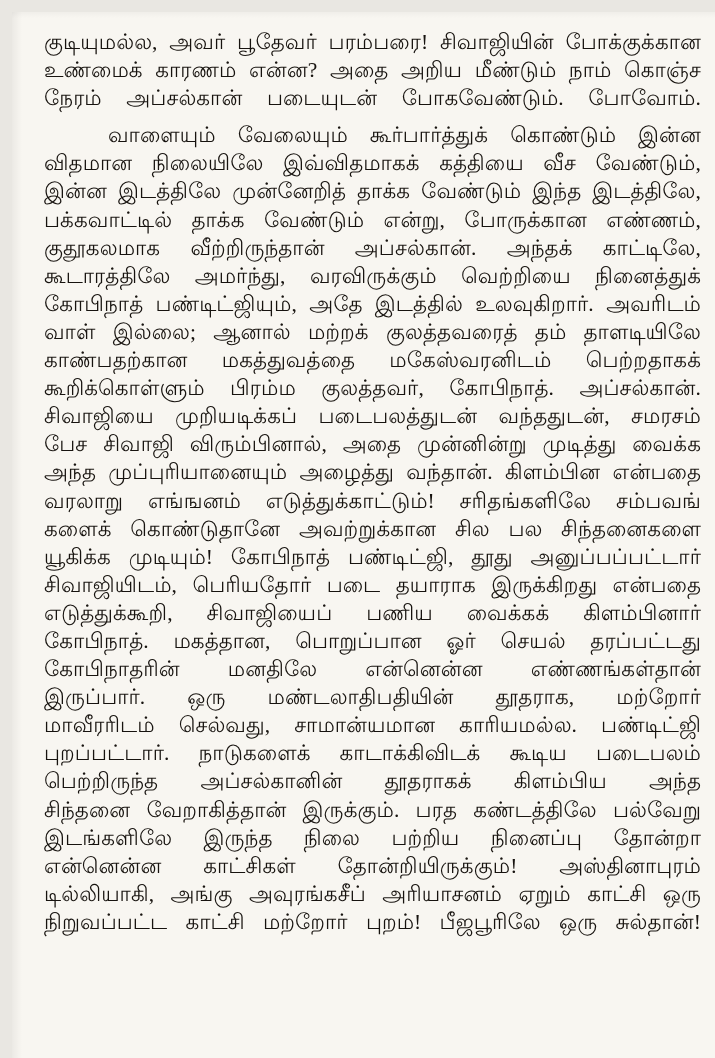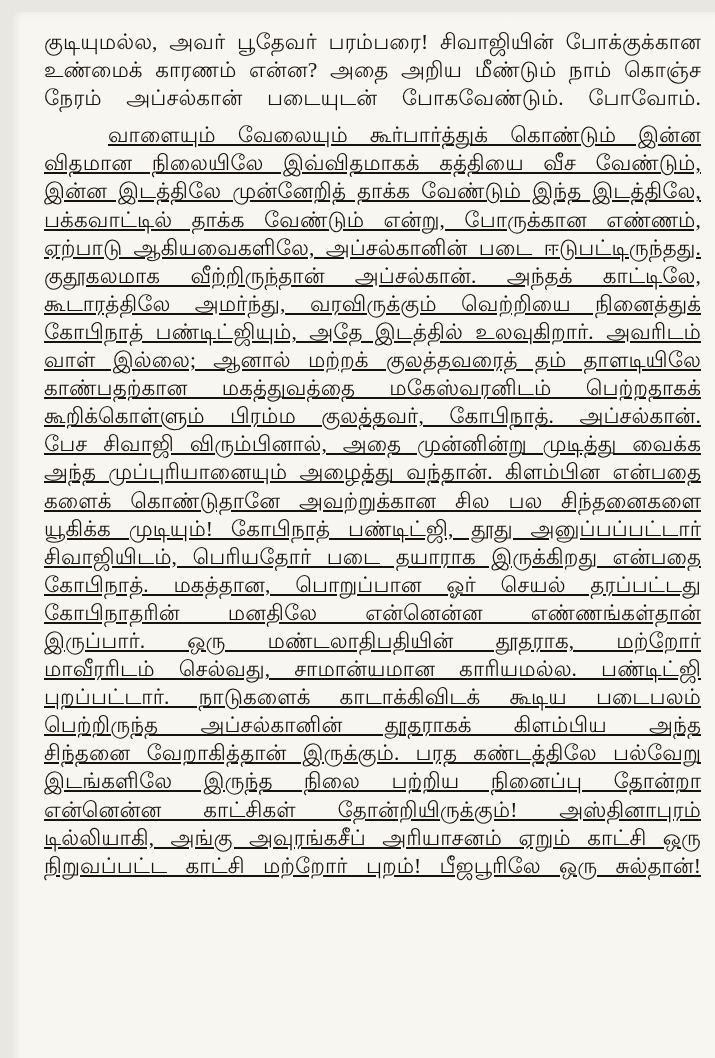--- a/index.html
+++ b/index.html
@@ -22,21 +22,20 @@
     background-image:
       linear-gradient(90deg, rgba(0,0,0,0.05) 0, rgba(0,0,0,0) 10px),
       linear-gradient(270deg, rgba(0,0,0,0.04) 0, rgba(0,0,0,0) 8px),
       linear-gradient(180deg, rgba(0,0,0,0.03) 0, rgba(0,0,0,0) 6px);
   }
   .para {
     margin: 0;
   }
   .para + .para {
     margin-top: 9px;
-    text-decoration: underline;
   }
   .line {
     font-size: 21.5px;
     line-height: 28.1px;
     text-align: justify;
     text-align-last: justify;
     -moz-text-align-last: justify;
     letter-spacing: 0.1px;
     word-spacing: 1px;
   }
@@ -52,32 +51,34 @@
       <div class="para">
         <div class="line">குடியுமல்ல, அவர் பூதேவர் பரம்பரை! சிவாஜியின் போக்குக்கான</div>
         <div class="line">உண்மைக் காரணம் என்ன? அதை அறிய மீண்டும் நாம் கொஞ்ச</div>
         <div class="line">நேரம் அப்சல்கான் படையுடன் போகவேண்டும். போவோம்.</div>
       </div>
       <div class="para">
         <div class="line indent">வாளையும் வேலையும் கூர்பார்த்துக் கொண்டும் இன்ன</div>
         <div class="line">விதமான நிலையிலே இவ்விதமாகக் கத்தியை வீச வேண்டும்,</div>
         <div class="line">இன்ன இடத்திலே முன்னேறித் தாக்க வேண்டும் இந்த இடத்திலே,</div>
         <div class="line">பக்கவாட்டில் தாக்க வேண்டும் என்று, போருக்கான எண்ணம்,</div>
-        <div class="line">ஏற்பாடு ஆகியவைகளிலே, அப்சல்கானின் படை ஈடுபட்டிருந்தது.</div>
         <div class="line">குதூகலமாக வீற்றிருந்தான் அப்சல்கான். அந்தக் காட்டிலே,</div>
         <div class="line">கூடாரத்திலே அமர்ந்து, வரவிருக்கும் வெற்றியை நினைத்துக்</div>
         <div class="line">கோபிநாத் பண்டிட்ஜியும், அதே இடத்தில் உலவுகிறார். அவரிடம்</div>
         <div class="line">வாள் இல்லை; ஆனால் மற்றக் குலத்தவரைத் தம் தாளடியிலே</div>
         <div class="line">காண்பதற்கான மகத்துவத்தை மகேஸ்வரனிடம் பெற்றதாகக்</div>
         <div class="line">கூறிக்கொள்ளும் பிரம்ம குலத்தவர், கோபிநாத். அப்சல்கான்.</div>
+        <div class="line">சிவாஜியை முறியடிக்கப் படைபலத்துடன் வந்ததுடன், சமரசம்</div>
         <div class="line">பேச சிவாஜி விரும்பினால், அதை முன்னின்று முடித்து வைக்க</div>
         <div class="line">அந்த முப்புரியானையும் அழைத்து வந்தான். கிளம்பின என்பதை</div>
+        <div class="line">வரலாறு எங்ஙனம் எடுத்துக்காட்டும்! சரிதங்களிலே சம்பவங்</div>
         <div class="line">களைக் கொண்டுதானே அவற்றுக்கான சில பல சிந்தனைகளை</div>
         <div class="line">யூகிக்க முடியும்! கோபிநாத் பண்டிட்ஜி, தூது அனுப்பப்பட்டார்</div>
         <div class="line">சிவாஜியிடம், பெரியதோர் படை தயாராக இருக்கிறது என்பதை</div>
+        <div class="line">எடுத்துக்கூறி, சிவாஜியைப் பணிய வைக்கக் கிளம்பினார்</div>
         <div class="line">கோபிநாத். மகத்தான, பொறுப்பான ஓர் செயல் தரப்பட்டது</div>
         <div class="line">கோபிநாதரின் மனதிலே என்னென்ன எண்ணங்கள்தான்</div>
         <div class="line">இருப்பார். ஒரு மண்டலாதிபதியின் தூதராக, மற்றோர்</div>
         <div class="line">மாவீரரிடம் செல்வது, சாமான்யமான காரியமல்ல. பண்டிட்ஜி</div>
         <div class="line">புறப்பட்டார். நாடுகளைக் காடாக்கிவிடக் கூடிய படைபலம்</div>
         <div class="line">பெற்றிருந்த அப்சல்கானின் தூதராகக் கிளம்பிய அந்த</div>
         <div class="line">சிந்தனை வேறாகித்தான் இருக்கும். பரத கண்டத்திலே பல்வேறு</div>
         <div class="line">இடங்களிலே இருந்த நிலை பற்றிய நினைப்பு தோன்றா</div>
         <div class="line">என்னென்ன காட்சிகள் தோன்றியிருக்கும்! அஸ்தினாபுரம்</div>
         <div class="line">டில்லியாகி, அங்கு அவுரங்கசீப் அரியாசனம் ஏறும் காட்சி ஒரு</div>

